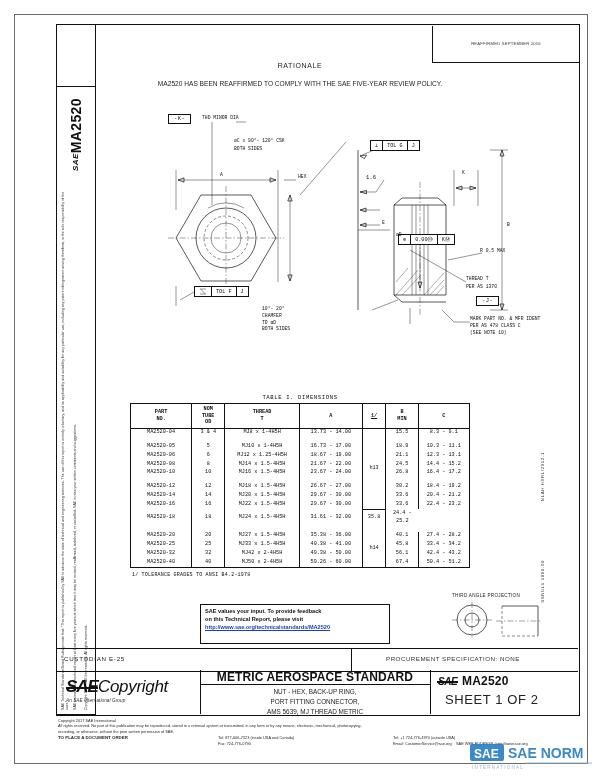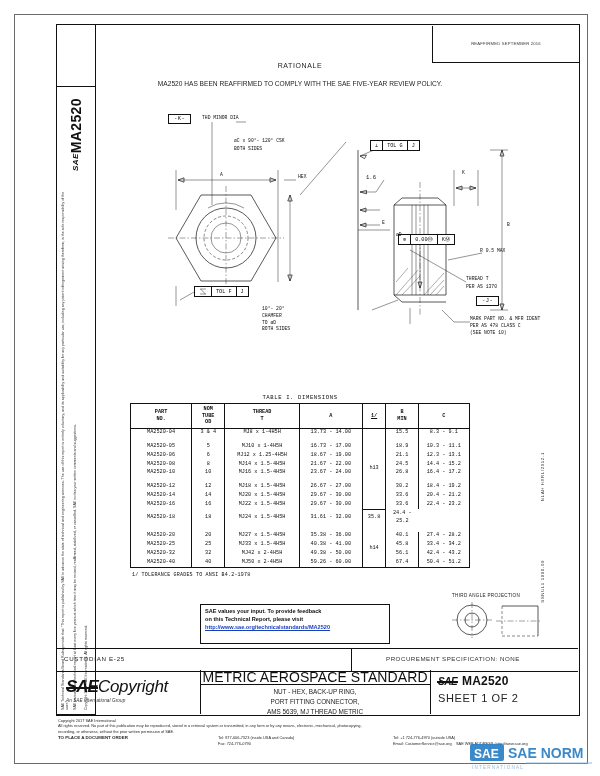--- a/index.html
+++ b/index.html
@@ -88,24 +88,24 @@
   #custodian-text{left:8px;top:6px;font-size:6.2px;letter-spacing:.7px;color:#222;}
   #proc-sep{position:absolute;left:295px;top:0;width:1.2px;height:22px;background:#111;}
   #proc-text{left:330px;top:6px;font-size:6.2px;letter-spacing:.5px;color:#333;}
 
   
   #title-block{left:56px;top:670px;width:522px;height:44px;}
   #tb-logo{left:0;top:0;width:144px;height:44px;border-right:1.4px solid #111;}
   #tb-mid{left:144px;top:0;width:230px;height:44px;border-right:1.4px solid #111;}
   #tb-right{left:374px;top:0;width:148px;height:44px;}
   #tb-mid .hdr{height:14px;border-bottom:1.2px solid #111;display:flex;align-items:center;justify-content:center;
-               font-size:14px;font-weight:normal;letter-spacing:.1px;}
+               font-size:12px;font-weight:bold;letter-spacing:.1px;}
   #tb-mid .body{padding-top:2px;text-align:center;font-size:6.4px;line-height:1.55;color:#222;}
   #tb-right .top{height:22px;display:flex;align-items:center;gap:5px;padding-left:8px;border-bottom:0;}
-  #tb-right .sheet{padding-left:8px;font-size:11px;letter-spacing:.6px;color:#222;}
+  #tb-right .sheet{padding-left:15px;font-size:13px;letter-spacing:.6px;color:#222;}
   .sae-badge{font-weight:bold;font-style:italic;font-size:10px;letter-spacing:-.5px;
              position:relative;display:inline-block;}
   .sae-badge::after{content:"";position:absolute;left:-1px;right:-1px;top:52%;height:1.4px;background:#111;}
   #tb-part{font-size:12px;font-weight:bold;letter-spacing:.2px;}
   #logo-sae{font-weight:bold;font-style:italic;font-size:17px;letter-spacing:-1px;position:relative;}
   #logo-sae::after{content:"";position:absolute;left:0;right:0;top:54%;height:2px;background:#111;}
   #logo-wrap{padding:7px 0 0 10px;}
   #logo-aero{font-style:italic;font-size:17px;letter-spacing:-.3px;}
   #logo-sub{font-size:4.6px;font-style:italic;color:#333;margin-top:1px;letter-spacing:.1px;}
 

